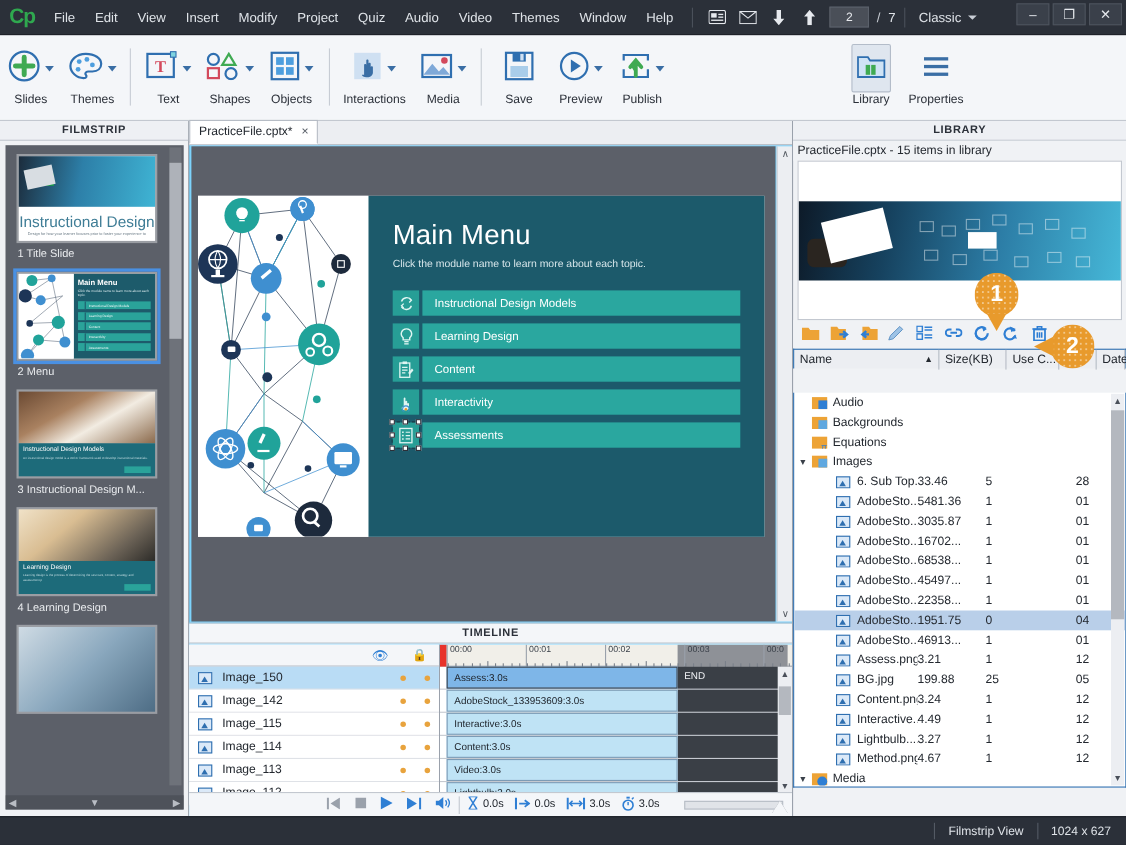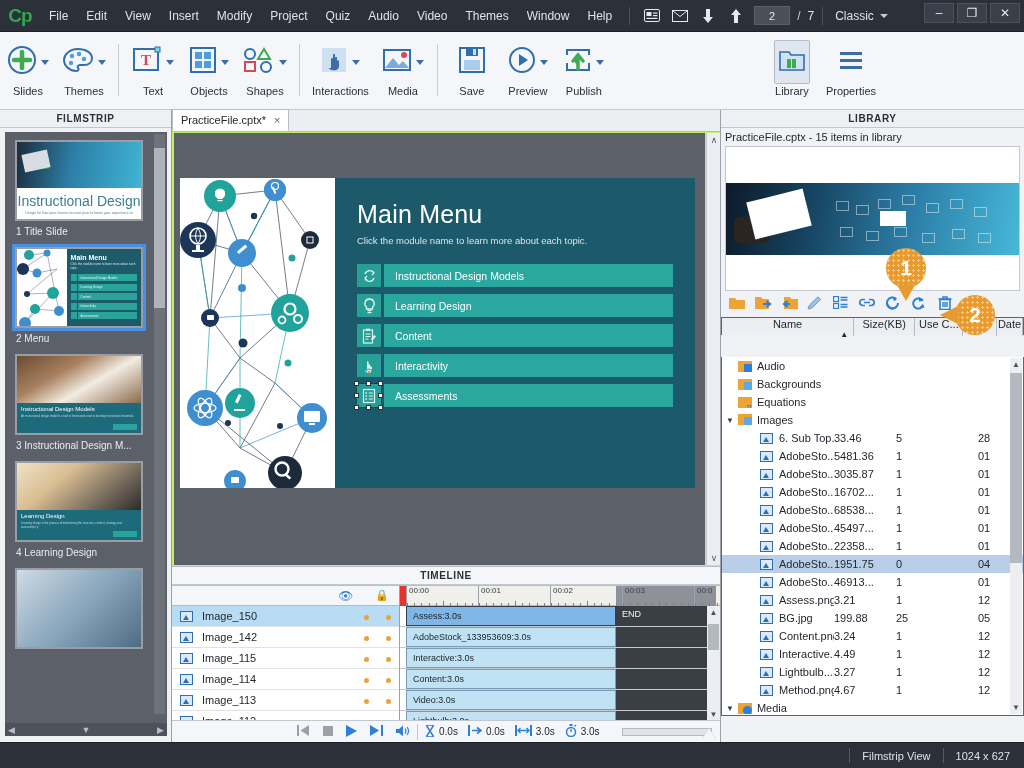--- a/index.html
+++ b/index.html
@@ -120,21 +120,21 @@
   .tm-rl { color:#e8f4f4; font-size:3px; margin-left:3px; }
 
   .thumb-photo { width:100%; height:100%; display:flex; flex-direction:column; }
   .tp-img { flex:1; }
   .tp-bar { height:30px; background:#1d6b7a; padding:3px 4px; position:relative; }
   .tp-h { color:#fff; font-size:6px; }
   .tp-s { color:#bcd8dd; font-size:2.8px; margin-top:2px; }
   .tp-btn { position:absolute; right:4px; bottom:3px; width:24px; height:6px; background:#2aa39a; }
 
   
-  .stage-area { position:absolute; left:172px; top:110px; width:548px; height:632px; background:#bef264; }
+  .stage-area { position:absolute; left:172px; top:110px; width:548px; height:632px; background:#7dd3fc; }
   .tabstrip { height:22px; background:#eceef2; border-bottom:1px solid #b6bcc5; display:flex; align-items:flex-end; }
   .doctab {
     height:22px; background:#ffffff; border:1px solid #b6bcc5; border-bottom:1px solid #ffffff;
     display:flex; align-items:center; padding:0 8px; font-size:11px; color:#23282f; gap:8px;
   }
   .doctab-close { color:#5a6069; font-size:11px; }
   .canvas-wrap {
     position:absolute; left:2px; top:23px; width:531px; height:432px;
     background:#5c6069; overflow:hidden;
   }
@@ -260,21 +260,21 @@
   .lib-toolbar {
     height:26px; display:flex; align-items:center; gap:11px; padding-left:8px;
     background:#f0f2f5;
   }
   .lib-tb-ic { font-size:14px; color:#2f7fd4; width:15px; text-align:center; }
   .lib-tb-ic.orange { color:#eda336; }
   .lib-cols {
     height:18px; background:#eceef2; border:1px solid #2f6fb0; border-bottom:none;
     display:flex; align-items:center; font-size:11px; color:#23282f;
   }
-  .lib-col { border-right:1px solid #b6bcc5; height:18px; display:flex; align-items:center; padding:0 5px; white-space:nowrap;flex-direction:column; }
+  .lib-col { border-right:1px solid #b6bcc5; height:18px; display:flex; align-items:center; padding:0 5px; white-space:nowrap; }
   .lib-list {
     position:absolute; left:0; right:0; top:247px; bottom:26px;
     background:#ffffff; border:1px solid #2f6fb0; border-top:none; overflow:hidden;
   }
   .lib-row {
     height:18px; display:flex; align-items:center; font-size:11px; color:#23282f;
   }
   .lib-row.selected { background:#b9cfe9; }
   .lib-row .exp { width:16px; text-align:center; font-size:8px; color:#3a4049; }
   .folder-ic {
@@ -420,42 +420,42 @@
                 <rect x="2" y="3" width="24" height="21" fill="none" stroke="#2f6fb0" stroke-width="2"></rect>
                 <text x="14" y="19" font-size="15" font-weight="bold" fill="#d3495c" text-anchor="middle" font-family="Liberation Serif, serif">T</text>
                 <rect x="23" y="1" width="5" height="5" fill="#7fd4e0" stroke="#2f6fb0"></rect>
               </svg></span>
             <span class="tb-caret"></span>
           </div>
           <div class="tb-label">Text</div>
         </div>
         <div class="tb-btn">
           <div class="tb-iconrow">
+            <span><svg width="32" height="26" viewBox="0 0 32 26">
+                <circle cx="7" cy="7" r="5" fill="none" stroke="#2f6fb0" stroke-width="2"></circle>
+                <path d="M21 2 L27 12 H15 z" fill="none" stroke="#3faa52" stroke-width="2"></path>
+                <rect x="2" y="15" width="10" height="9" fill="none" stroke="#d3495c" stroke-width="2"></rect>
+                <circle cx="23" cy="20" r="5" fill="none" stroke="#2f6fb0" stroke-width="2"></circle>
+              </svg></span>
+            <span class="tb-caret"></span>
+          </div>
+          <div class="tb-label">Shapes</div>
+        </div>
+        <div class="tb-btn">
+          <div class="tb-iconrow">
             <span><svg width="28" height="28" viewBox="0 0 28 28">
                 <rect x="2" y="2" width="24" height="24" fill="none" stroke="#2f6fb0" stroke-width="2"></rect>
                 <rect x="6" y="6" width="7" height="7" fill="#4d9ede"></rect>
                 <rect x="15" y="6" width="7" height="7" fill="#4d9ede"></rect>
                 <rect x="6" y="15" width="7" height="7" fill="#4d9ede"></rect>
                 <rect x="15" y="15" width="7" height="7" fill="#4d9ede"></rect>
               </svg></span>
             <span class="tb-caret"></span>
           </div>
           <div class="tb-label">Objects</div>
-        </div>
-        <div class="tb-btn">
-          <div class="tb-iconrow">
-            <span><svg width="32" height="26" viewBox="0 0 32 26">
-                <circle cx="7" cy="7" r="5" fill="none" stroke="#2f6fb0" stroke-width="2"></circle>
-                <path d="M21 2 L27 12 H15 z" fill="none" stroke="#3faa52" stroke-width="2"></path>
-                <rect x="2" y="15" width="10" height="9" fill="none" stroke="#d3495c" stroke-width="2"></rect>
-                <circle cx="23" cy="20" r="5" fill="none" stroke="#2f6fb0" stroke-width="2"></circle>
-              </svg></span>
-            <span class="tb-caret"></span>
-          </div>
-          <div class="tb-label">Shapes</div>
         </div>
         <div class="tb-divider"></div>
         <div class="tb-btn">
           <div class="tb-iconrow">
             <span><svg width="28" height="28" viewBox="0 0 28 28">
                 <rect x="2" y="2" width="24" height="24" fill="#cfe0f2"></rect>
                 <path d="M11 22 v-9 c0-1.2 2-1.2 2 0 v-4 c0-1.2 2-1.2 2 0 v3 c0-1.2 2-1.2 2 0 v3 c0-1 2-1 2 0.2 v5 c0 2-2 4-4 4 h-2 c-2 0-4-1-4-2.2 z" fill="#3a6ea5"></path>
               </svg></span>
             <span class="tb-caret"></span>
           </div>

